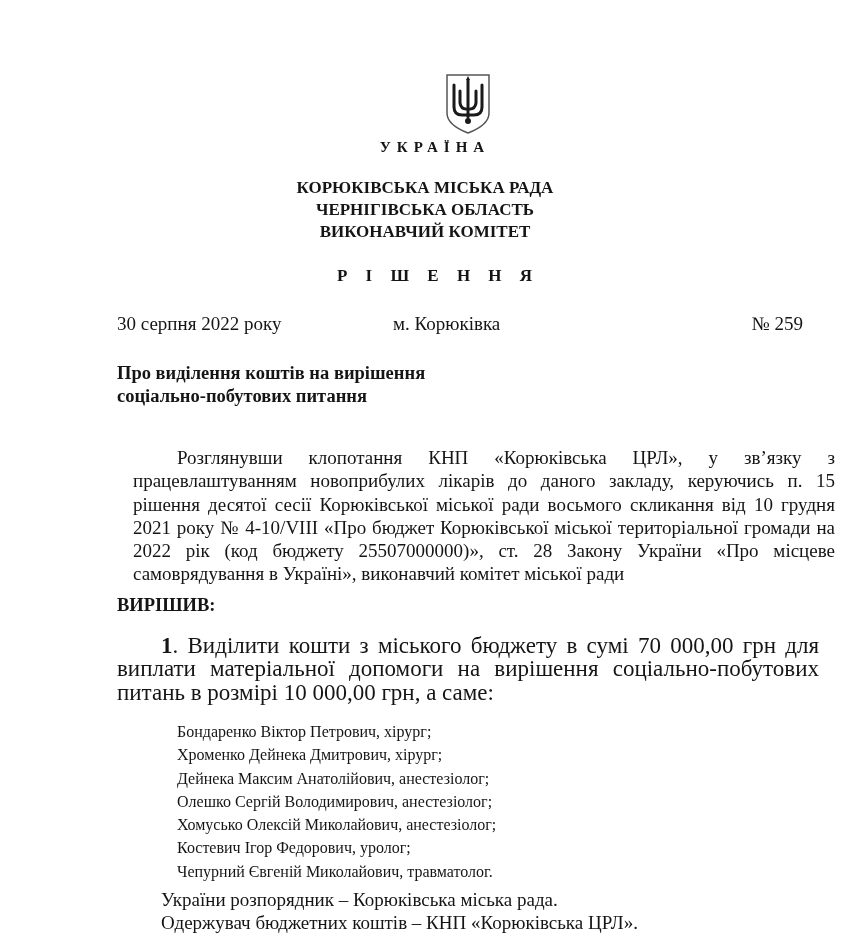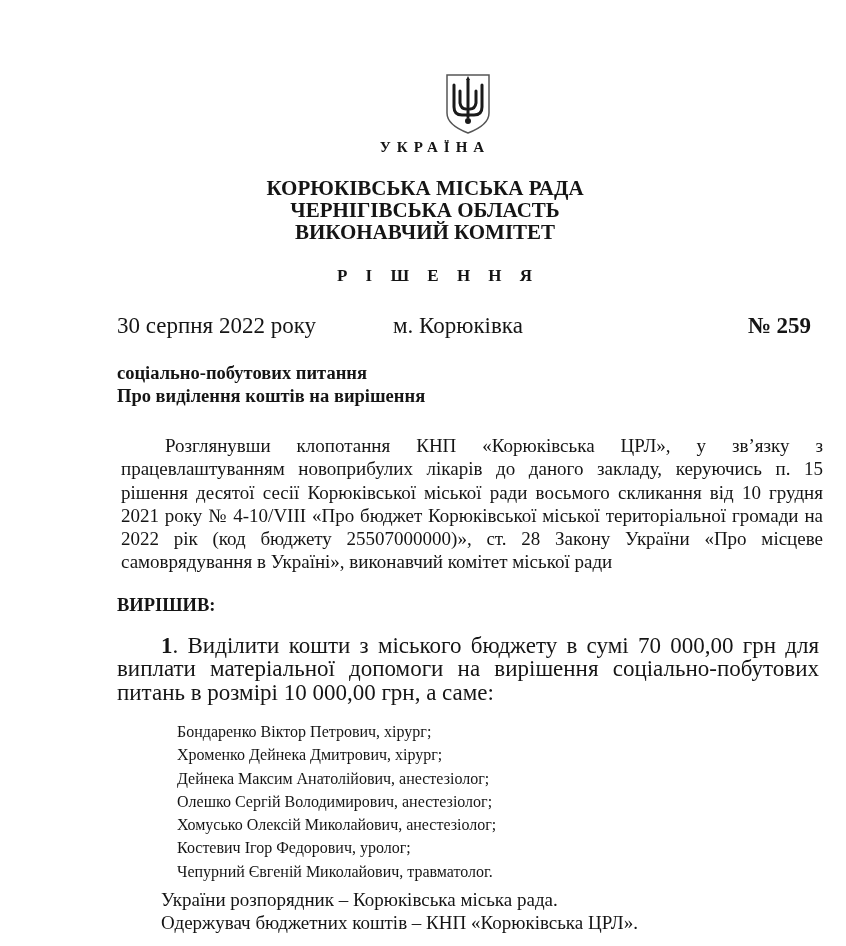--- a/index.html
+++ b/index.html
@@ -38,64 +38,64 @@
       letter-spacing: 6px;
       padding-left: 24px;
       box-sizing: border-box;
     }
     .org {
       position: absolute;
       left: 0; width: 846px;
       top: 177px;
       text-align: center;
       font-weight: bold;
-      font-size: 21px;
+      font-size: 17px;
       line-height: 22px;
       padding-left: 4px;
       box-sizing: border-box;
     }
     .decision-title {
       position: absolute;
       left: 0; width: 846px;
       top: 266px;
       text-align: center;
       font-weight: bold;
       font-size: 17px;
       letter-spacing: 7px;
       padding-left: 30px;
       box-sizing: border-box;
     }
     .meta-row {
       position: absolute;
       left: 117px; right: 27px;
       top: 313px;
-      font-size: 23px;
+      font-size: 19px;
       height: 24px;
     }
     .meta-date { position: absolute; left: 0; top: 0; }
     .meta-place { position: absolute; left: 276px; top: 0; }
-    .meta-number { position: absolute; right: 8px; top: 0; font-weight: bold; }
+    .meta-number { position: absolute; right: 16px; top: 0; }
     .subject {
       position: absolute;
       left: 117px;
       top: 362px;
       font-weight: bold;
       font-size: 18.5px;
       line-height: 23px;
     }
     .preamble {
       position: absolute;
       left: 117px;
       width: 702px;
       top: 430px;
       font-size: 19px;
       line-height: 23.3px;
       text-align: justify;
       text-indent: 44px;
-      margin: 4px;
+      margin: 16px;
     }
     .resolved {
       position: absolute;
       left: 117px;
       top: 595px;
       font-weight: bold;
       font-size: 18.5px;
     }
     .item1 {
       position: absolute;
@@ -156,22 +156,22 @@
 
   <div class="decision-title">Р І Ш Е Н Н Я</div>
 
   <div class="meta-row">
     <span class="meta-date">30 серпня 2022 року</span>
     <span class="meta-place">м. Корюківка</span>
     <span class="meta-number">№ 259</span>
   </div>
 
   <div class="subject">
+    <div>Про виділення коштів на вирішення</div>
     <div>соціально-побутових питання</div>
-    <div>Про виділення коштів на вирішення</div>
   </div>
 
   <p class="preamble">Розглянувши клопотання КНП «Корюківська ЦРЛ», у зв’язку з працевлаштуванням новоприбулих лікарів до даного закладу, керуючись п. 15 рішення десятої сесії Корюківської міської ради восьмого скликання від 10 грудня 2021 року № 4-10/VIII «Про бюджет Корюківської міської територіальної громади  на 2022 рік (код бюджету 25507000000)», ст. 28 Закону України «Про місцеве самоврядування в Україні», виконавчий комітет міської ради</p>
 
   <div class="resolved">ВИРІШИВ:</div>
 
   <p class="item1"><b>1</b><span>. Виділити кошти з міського бюджету в сумі 70 000,00 грн для виплати матеріальної допомоги на вирішення соціально-побутових питань в розмірі 10 000,00 грн, а саме:</span></p>
 
   <ul class="recipients">
     <li>Бондаренко Віктор Петрович, хірург;</li>

